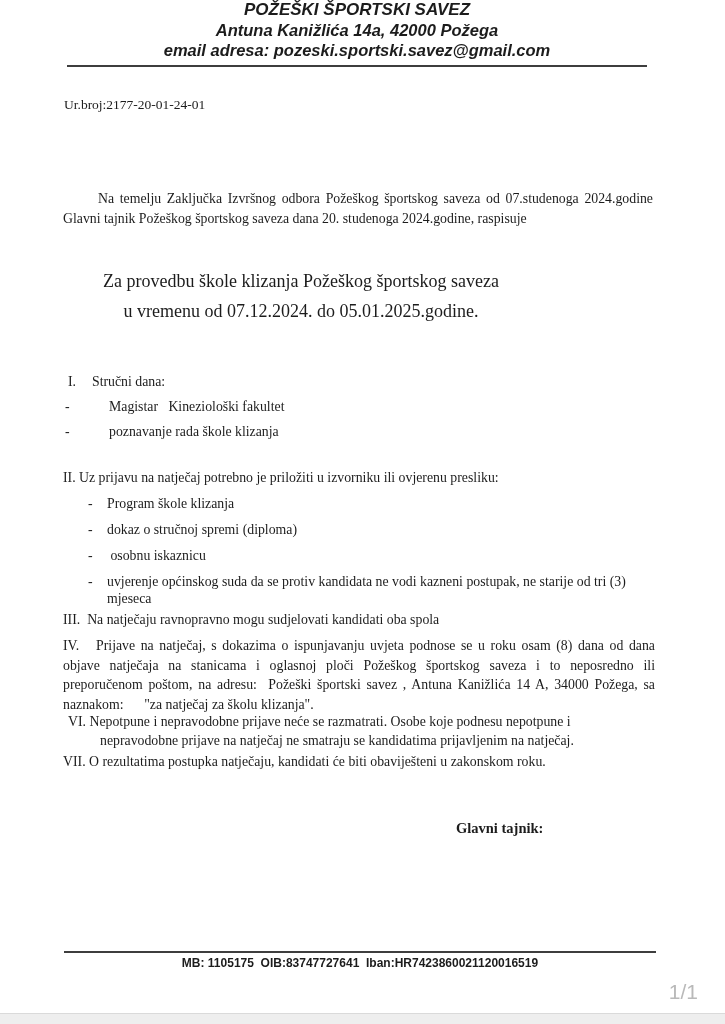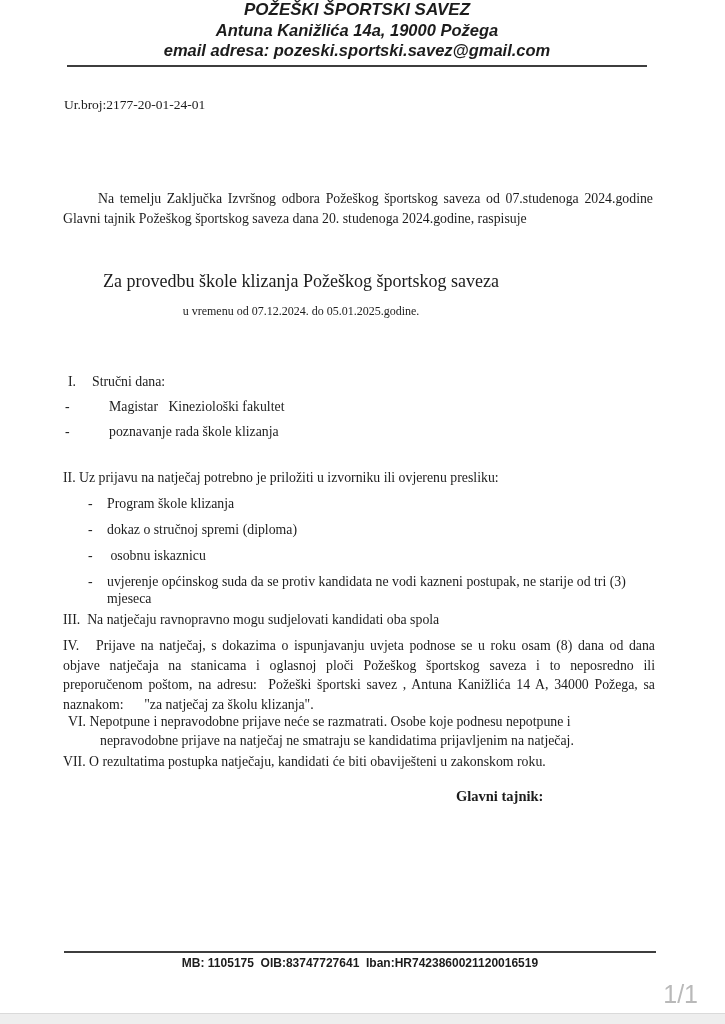--- a/index.html
+++ b/index.html
@@ -27,64 +27,64 @@
   
   .intro {
     position:absolute; top:189px; left:63px; width:590px;
     font-size:13.8px; line-height:20px;
     text-align:justify; text-indent:35px;
   }
   
   .titleblock { position:absolute; top:258px; left:63px; width:476px; text-align:center; }
   .title-main { font-size:16px; letter-spacing:2.5px; line-height:17px; white-space:pre-wrap; }
   .subtitle1  { margin-top:12px; font-size:18px; line-height:22px; }
-  .subtitle2  { margin-top:8px;  font-size:12px; line-height:22px; }
+  .subtitle2  { margin-top:8px;  font-size:18px; line-height:22px; }
   
   .sec { position:absolute; left:63px; width:592px; font-size:13.8px; }
   .s1 { top:374px; }
   .s1-head { display:flex; line-height:16px; }
   .s1-label { width:29px; padding-left:5px; box-sizing:border-box; }
   .dash-row { display:flex; margin-top:9px; line-height:16px; white-space:pre-wrap; }
   .s1 .dash { width:46px; padding-left:2px; box-sizing:border-box; }
   .s2 { top:469px; }
   .s2-head { line-height:17px; }
   .s2 .dash-row { margin-top:9px; line-height:17px; }
   .s2 .dash { width:19px; margin-left:25px; flex:0 0 auto; }
   .s2 .itxt { flex:1; }
   .s3 { top:611px; line-height:17px; white-space:pre-wrap; }
   .s4 { top:636px; line-height:19.5px; text-align:justify; white-space:pre-wrap; }
   .s6 { top:712px; left:66px; width:586px; line-height:19px; padding-left:34px; text-indent:-32px; box-sizing:border-box; }
   .s7 { top:753px; line-height:17px; }
   
-  .signature { position:absolute; top:788px; left:456px; font-weight:bold; font-size:14.5px; }
+  .signature { position:absolute; top:820px; left:456px; font-weight:bold; font-size:14.5px; }
   
   .footer-block {
     position:absolute; top:951px; left:64px; width:592px;
     border-top:2px solid #3e3e3e; padding-top:3px;
     text-align:center;
     font-family:"Liberation Sans", sans-serif;
     font-weight:bold; font-size:12px;
     white-space:pre-wrap;
   }
   .page-num {
     position:absolute; top:980px; right:27px;
     font-family:"Liberation Sans", sans-serif;
-    font-size:25px; color:#b9b9b9;
+    font-size:21px; color:#b9b9b9;
   }
   .bottom-strip {
     position:absolute; bottom:0; left:0; width:725px; height:10px;
     background:#eeeeee; border-top:1px solid #dadada;
   }
 </style>
 </head>
 <body>
 
 <div class="header">
   <div class="org">POŽEŠKI ŠPORTSKI SAVEZ</div>
-  <div class="addr">Antuna Kanižlića 14a, 19000 Požega</div>
+  <div class="addr">Antuna Kanižlića 14a, 42000 Požega</div>
   <div class="email">email adresa: pozeski.sportski.savez@gmail.com</div>
 </div>
 
 <div class="meta">
   <div>Ur.broj:2177-20-01-24-01</div>
 </div>
 
 <div class="intro">Na temelju Zaključka Izvršnog odbora Požeškog športskog saveza od 07.studenoga 2024.godine Glavni tajnik Požeškog športskog saveza dana 20. studenoga 2024.godine, raspisuje</div>
 
 <div class="titleblock">

